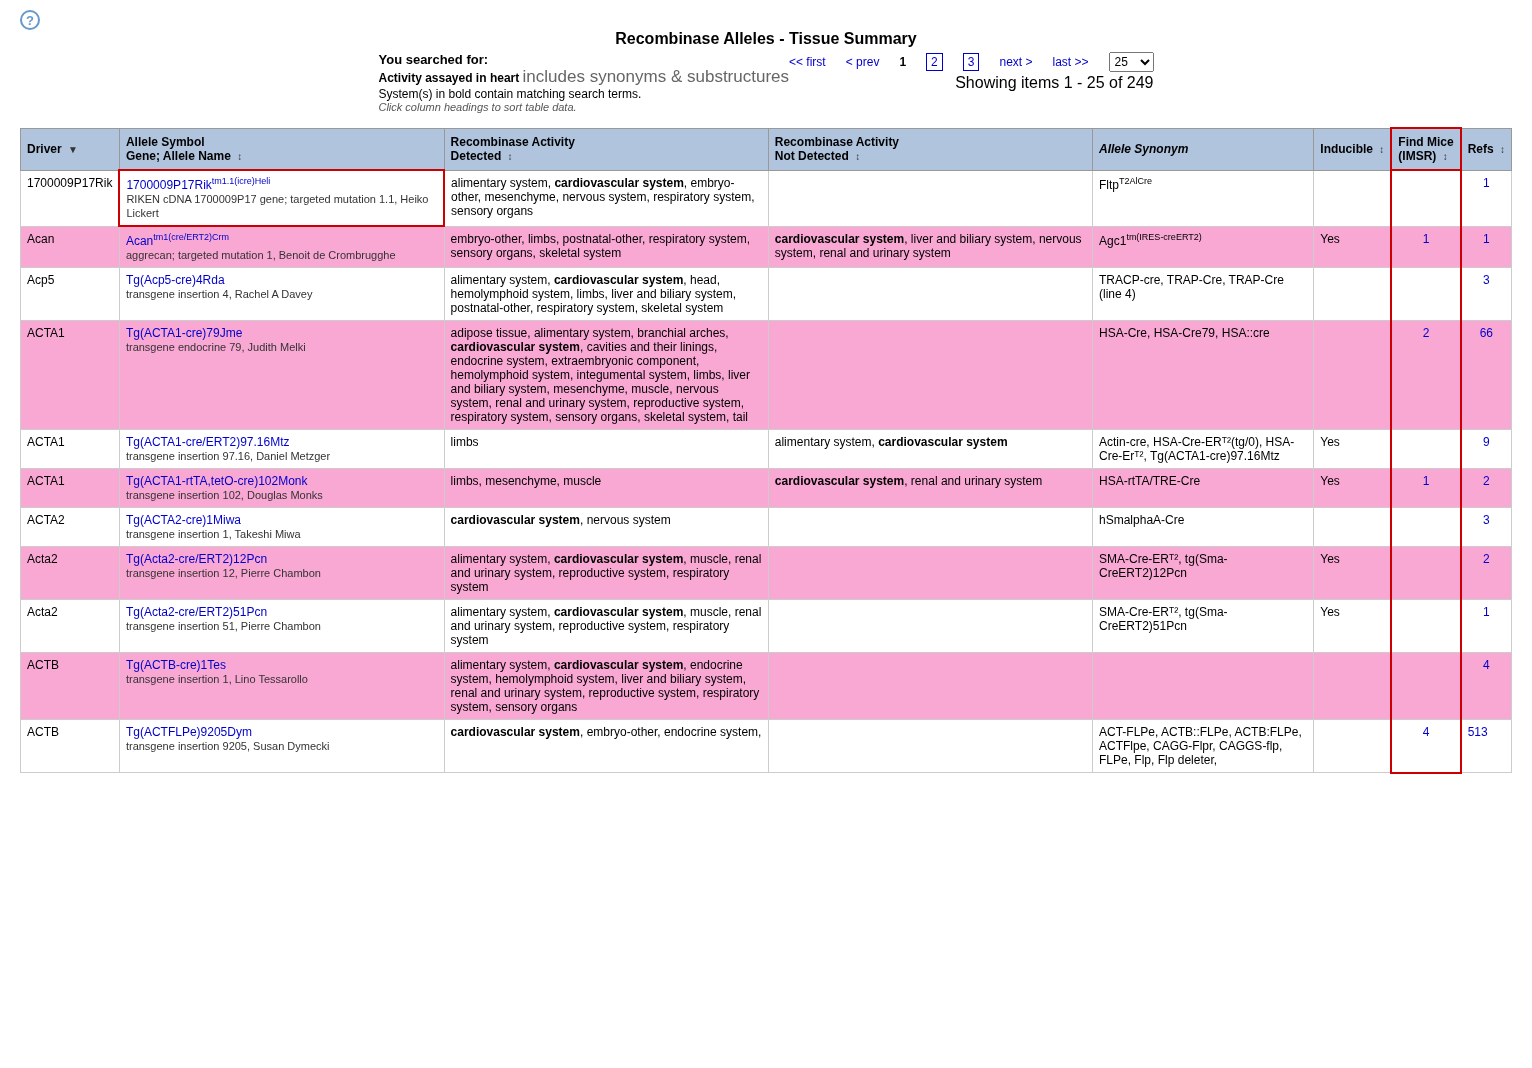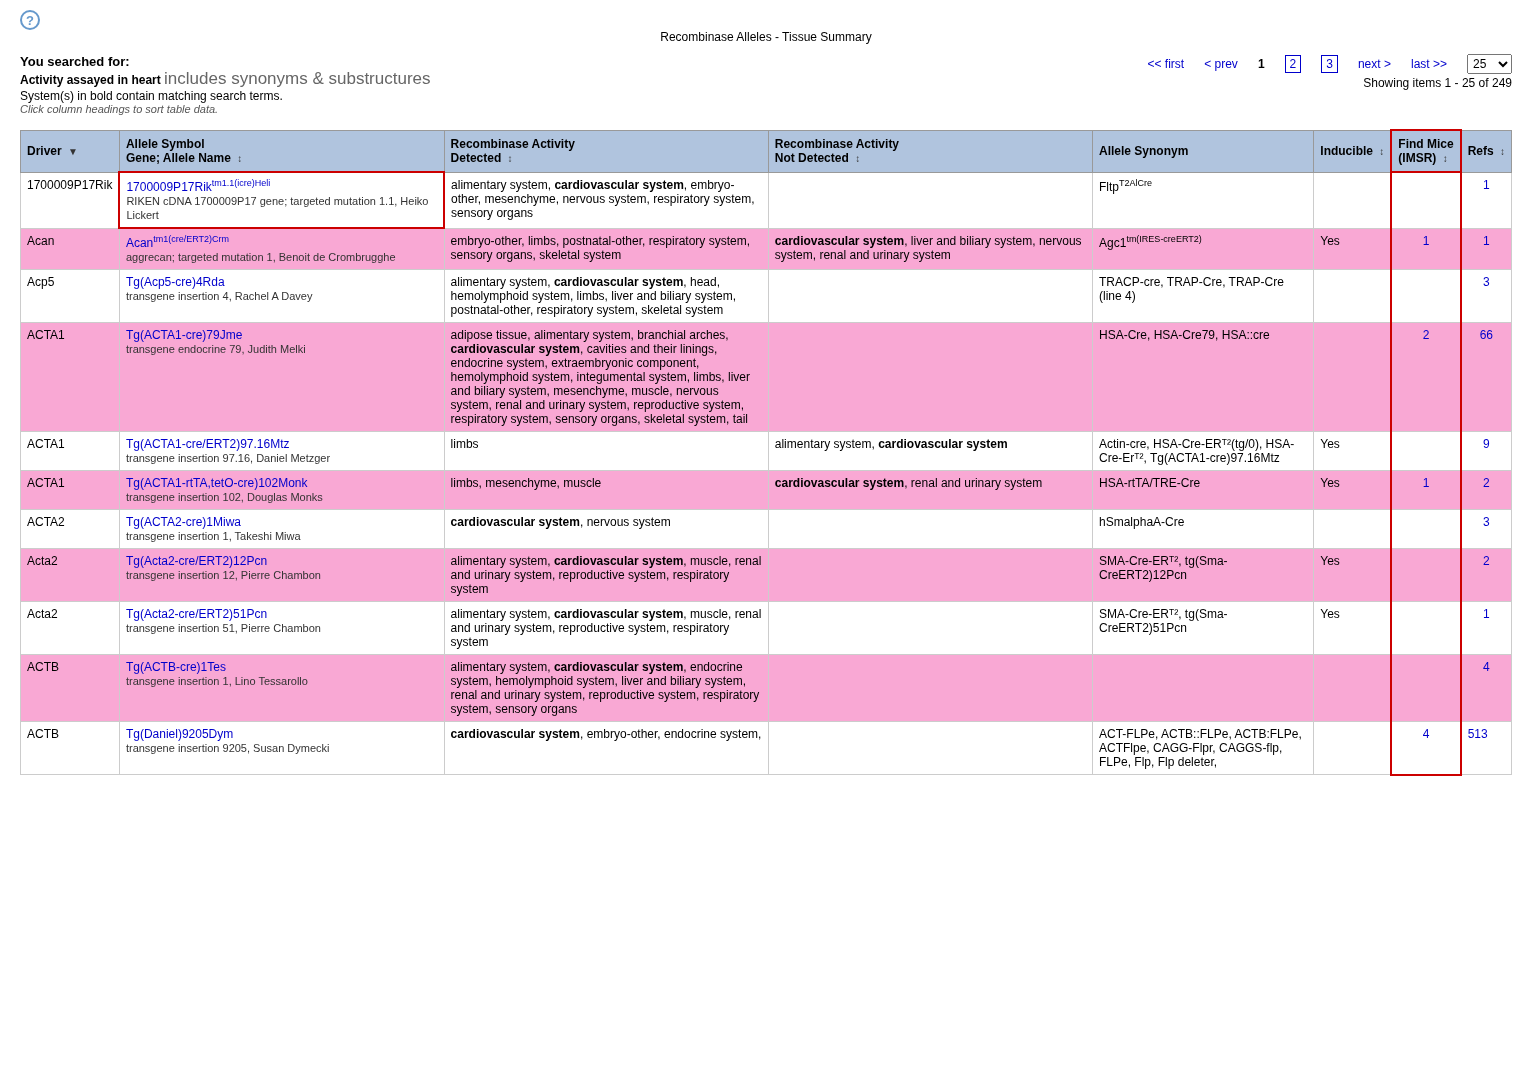--- a/index.html
+++ b/index.html
@@ -1,25 +1,25 @@
 <!DOCTYPE html>
 <html><head>
   <meta charset="utf-8">
   <style>
     * { box-sizing: border-box; margin: 0; padding: 0; }
     body { font-family: Arial, Helvetica, sans-serif; font-size: 12px; color: #000; background: #fff; padding: 10px 20px; }
-    h1 { text-align: center; font-size: 12px; font-weight: normal; margin-bottom: 10px; }
+    h1 { text-align: center; font-size: 16px; font-weight: bold; margin-bottom: 4px; }
     .search-info { margin-bottom: 8px; }
     .search-info .label { font-weight: bold; font-size: 13px; }
     .search-info .activity-label { font-weight: bold; }
     .search-info .small { font-size: 17px; color: #666; }
     .search-info .italic { font-style: italic; color: #555; font-size: 11px; }
     .pg-current { font-weight: bold; color: #000; }
     .pg-num { border: 1px solid #00c; padding: 1px 4px; color: #00c; cursor: pointer; text-decoration: none; }
-    .showing-text { text-align: right; font-size: 12px; margin-bottom: 6px; }
+    .showing-text { text-align: right; font-size: 16px; margin-bottom: 6px; }
     select.per-page { font-size: 12px; padding: 1px; }
     table { width: 100%; border-collapse: collapse; font-size: 12px; }
     thead tr { background: #b0c4de; }
     th { padding: 6px 6px; border: 1px solid #999; text-align: left; font-weight: bold; font-size: 12px; vertical-align: middle; white-space: nowrap; }
     th .sort-icon { display: inline-block; margin-left: 3px; font-size: 10px; color: #333; }
     td { padding: 5px 6px; border: 1px solid #ccc; vertical-align: top; font-size: 12px; }
     tr.even { background: #f9a8d4; }
     tr.odd { background: #fff; }
     .allele-link { color: #00c; text-decoration: none; }
     .allele-sub { font-size: 11px; color: #333; }
@@ -31,21 +31,21 @@
   </style>
 </head>
 <body>
 
 <div style="position:relative;">
   <span class="help-icon">?</span>
 </div>
 
 <h1>Recombinase Alleles - Tissue Summary</h1>
 
-<div style="display:flex; justify-content:space-between; align-items:flex-start; margin-bottom:6px;">
+<div style="display:flex; justify-content:center; align-items:flex-start; margin-bottom:6px;">
   <div class="search-info">
     <div><span class="label">You searched for:</span></div>
     <div>
       <span class="activity-label">Activity assayed in <strong>heart</strong></span>
       <span class="small">includes synonyms &amp; substructures</span>
     </div>
     <div>System(s) in bold contain matching search terms.</div>
     <div class="italic">Click column headings to sort table data.</div>
   </div>
   <div style="text-align:right;">
@@ -75,21 +75,21 @@
       </th>
       <th style="width:22%;">
         Allele Symbol<br>Gene; Allele Name <span class="sort-icon">↕</span>
       </th>
       <th style="width:22%;">
         Recombinase Activity<br>Detected <span class="sort-icon">↕</span>
       </th>
       <th style="width:22%;">
         Recombinase Activity<br>Not Detected <span class="sort-icon">↕</span>
       </th>
-      <th style="width:15%;">
+      <th style="width:15%;font-style:italic;">
         Allele Synonym
       </th>
       <th>
         Inducible <span class="sort-icon">↕</span>
       </th>
       <th class="find-mice-col" style="border:2px solid #cc0000;">
         Find Mice<br>(IMSR) <span class="sort-icon">↕</span>
       </th>
       <th>
         Refs <span class="sort-icon">↕</span>
@@ -192,21 +192,21 @@
         <td><a class="allele-link">Tg(ACTB-cre)1Tes</a><br><span class="allele-sub">transgene insertion 1, Lino Tessarollo</span></td>
         <td>alimentary system, <strong>cardiovascular system</strong>, endocrine system, hemolymphoid system, liver and biliary system, renal and urinary system, reproductive system, respiratory system, sensory organs</td>
         <td></td>
         <td></td>
         <td></td>
         <td style="border-left: 2px solid rgb(204, 0, 0); border-right: 2px solid rgb(204, 0, 0); text-align: center;"></td>
         <td style="text-align: center;"><a class="num-link">4</a></td>
       </tr>
       <tr class="odd">
         <td>ACTB</td>
-        <td><a class="allele-link">Tg(Daniel)9205Dym</a><br><span class="allele-sub">transgene insertion 9205, Susan Dymecki</span></td>
+        <td><a class="allele-link">Tg(ACTFLPe)9205Dym</a><br><span class="allele-sub">transgene insertion 9205, Susan Dymecki</span></td>
         <td><strong>cardiovascular system</strong>, embryo-other, endocrine system,</td>
         <td></td>
         <td>ACT-FLPe, ACTB::FLPe, ACTB:FLPe, ACTFlpe, CAGG-Flpr, CAGGS-flp, FLPe, Flp, Flp deleter,</td>
         <td></td>
         <td style="border-left: 2px solid rgb(204, 0, 0); border-right: 2px solid rgb(204, 0, 0); text-align: center; border-bottom: 2px solid rgb(204, 0, 0);"><a class="num-link">4</a></td>
         <td style="text-align: left;"><a class="num-link">513</a></td>
       </tr>
     </tbody>
 </table>
 

